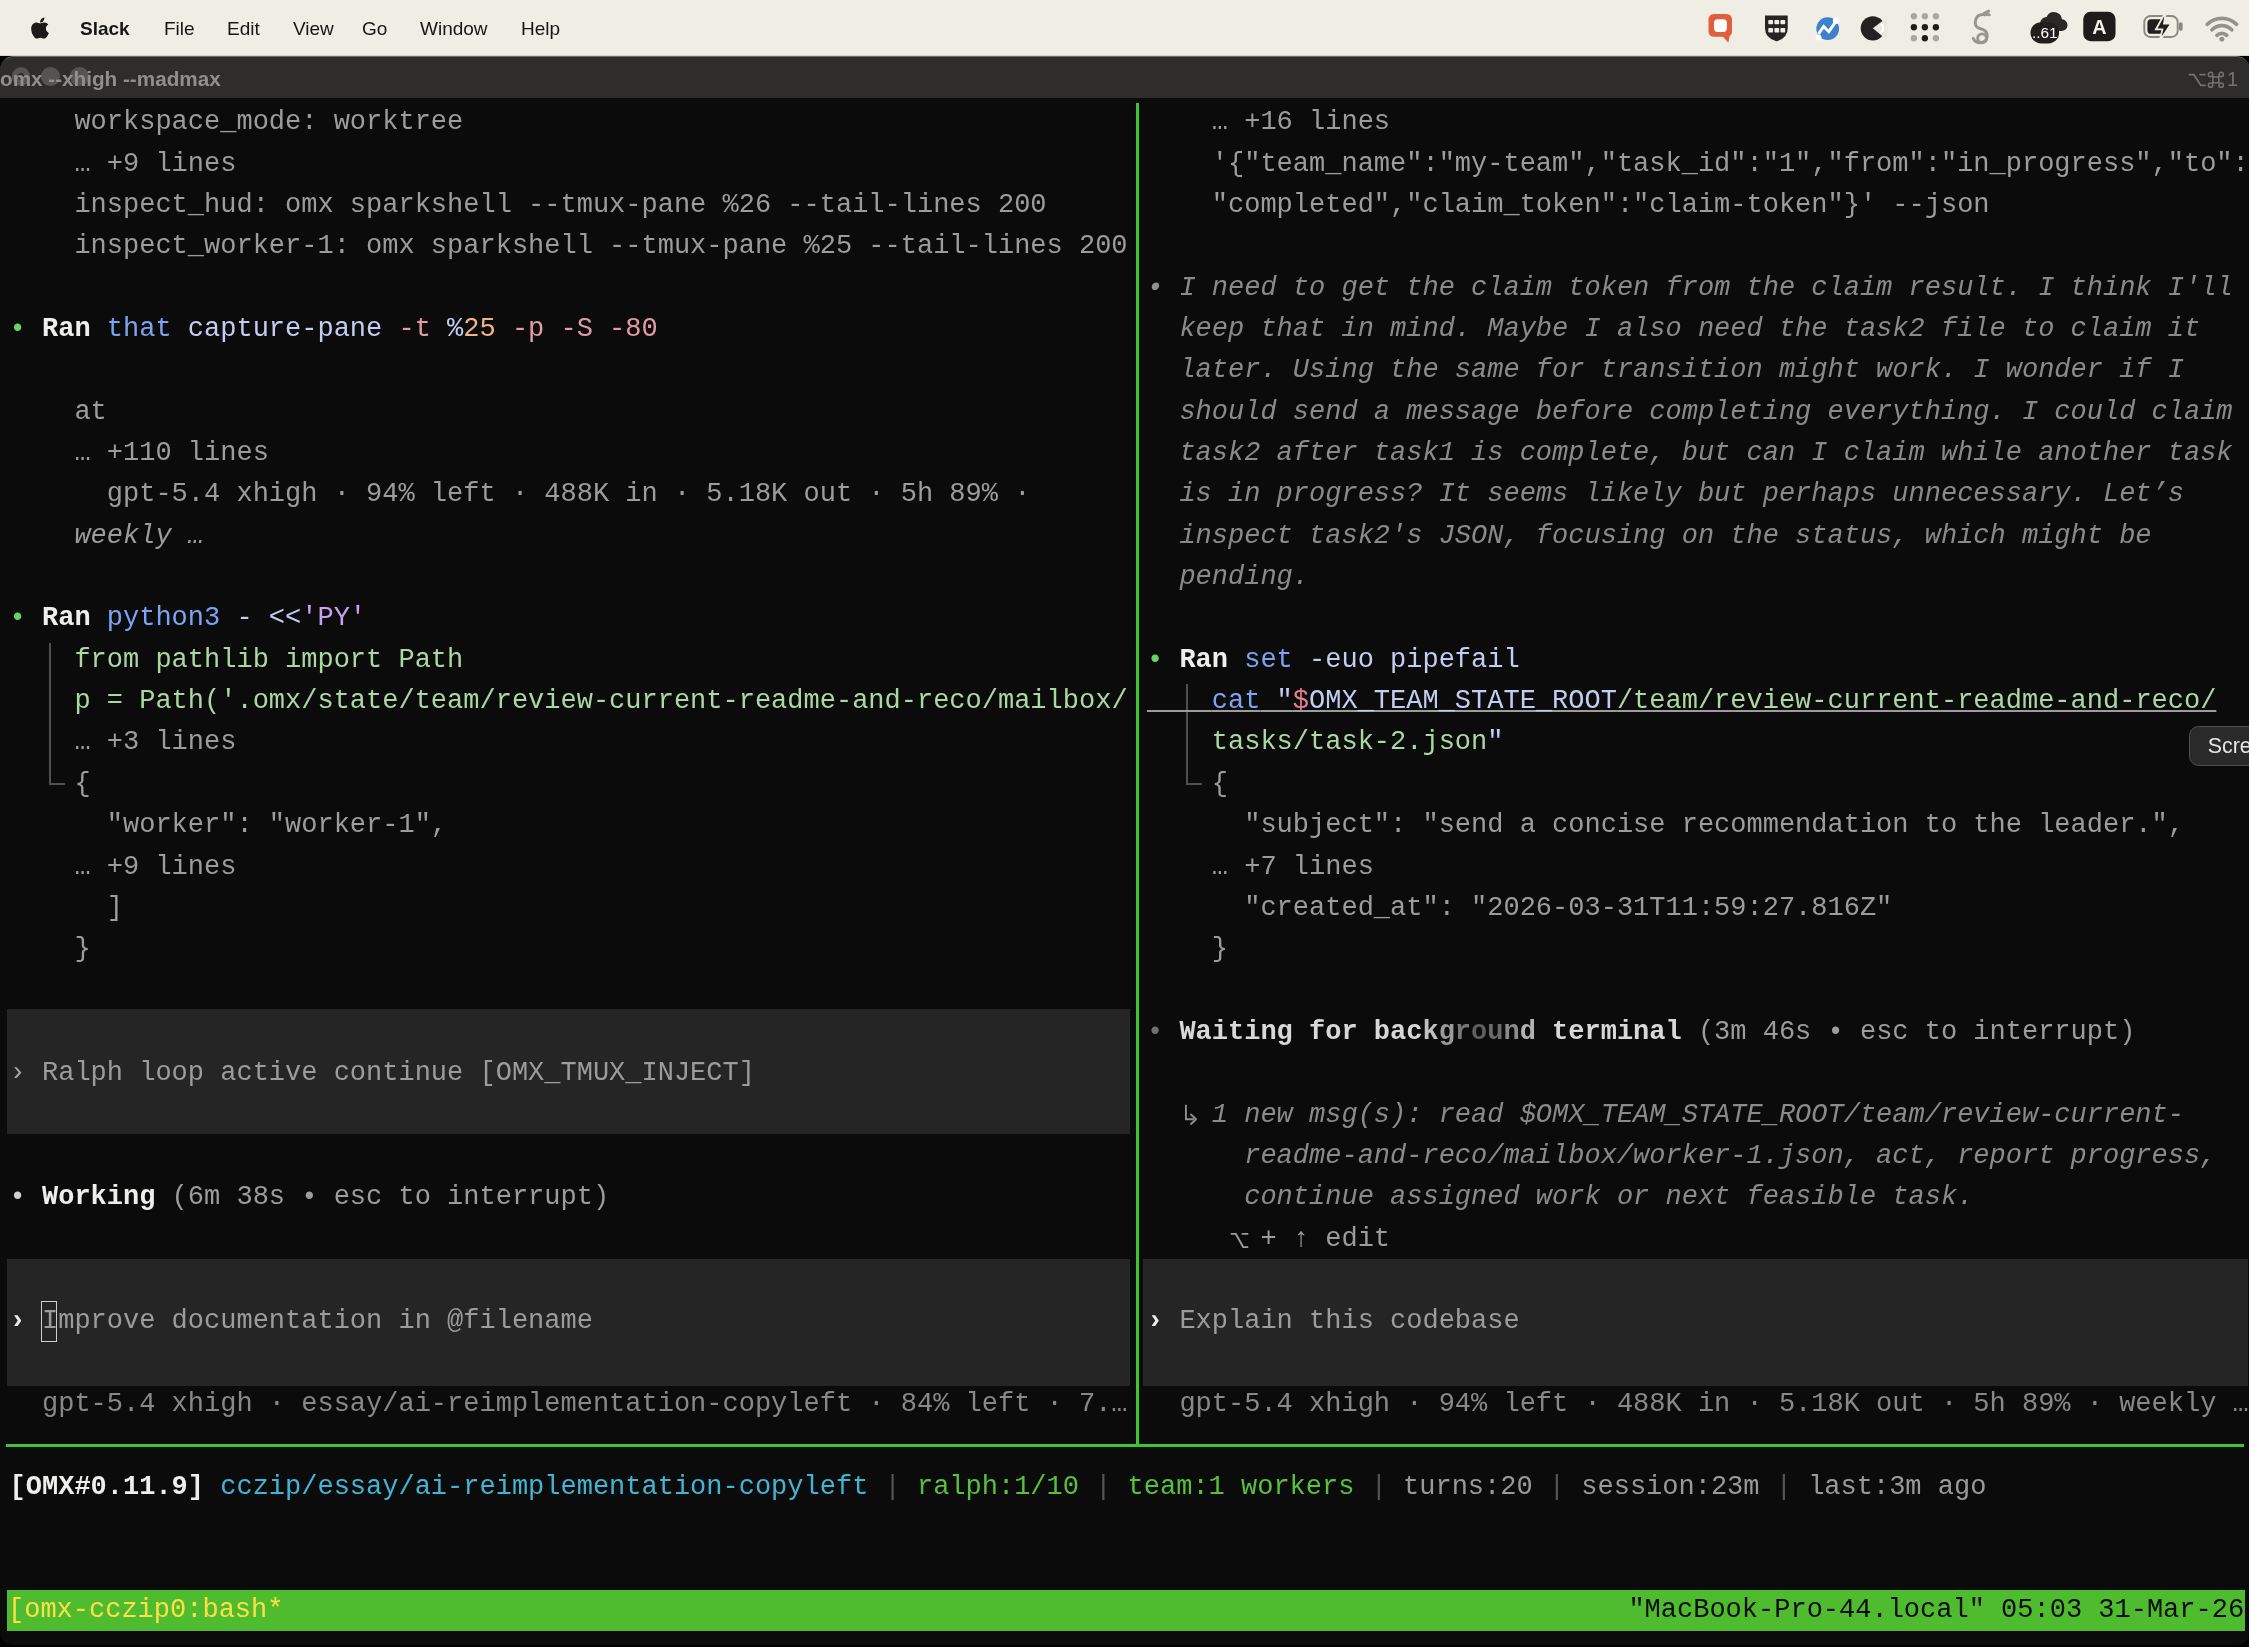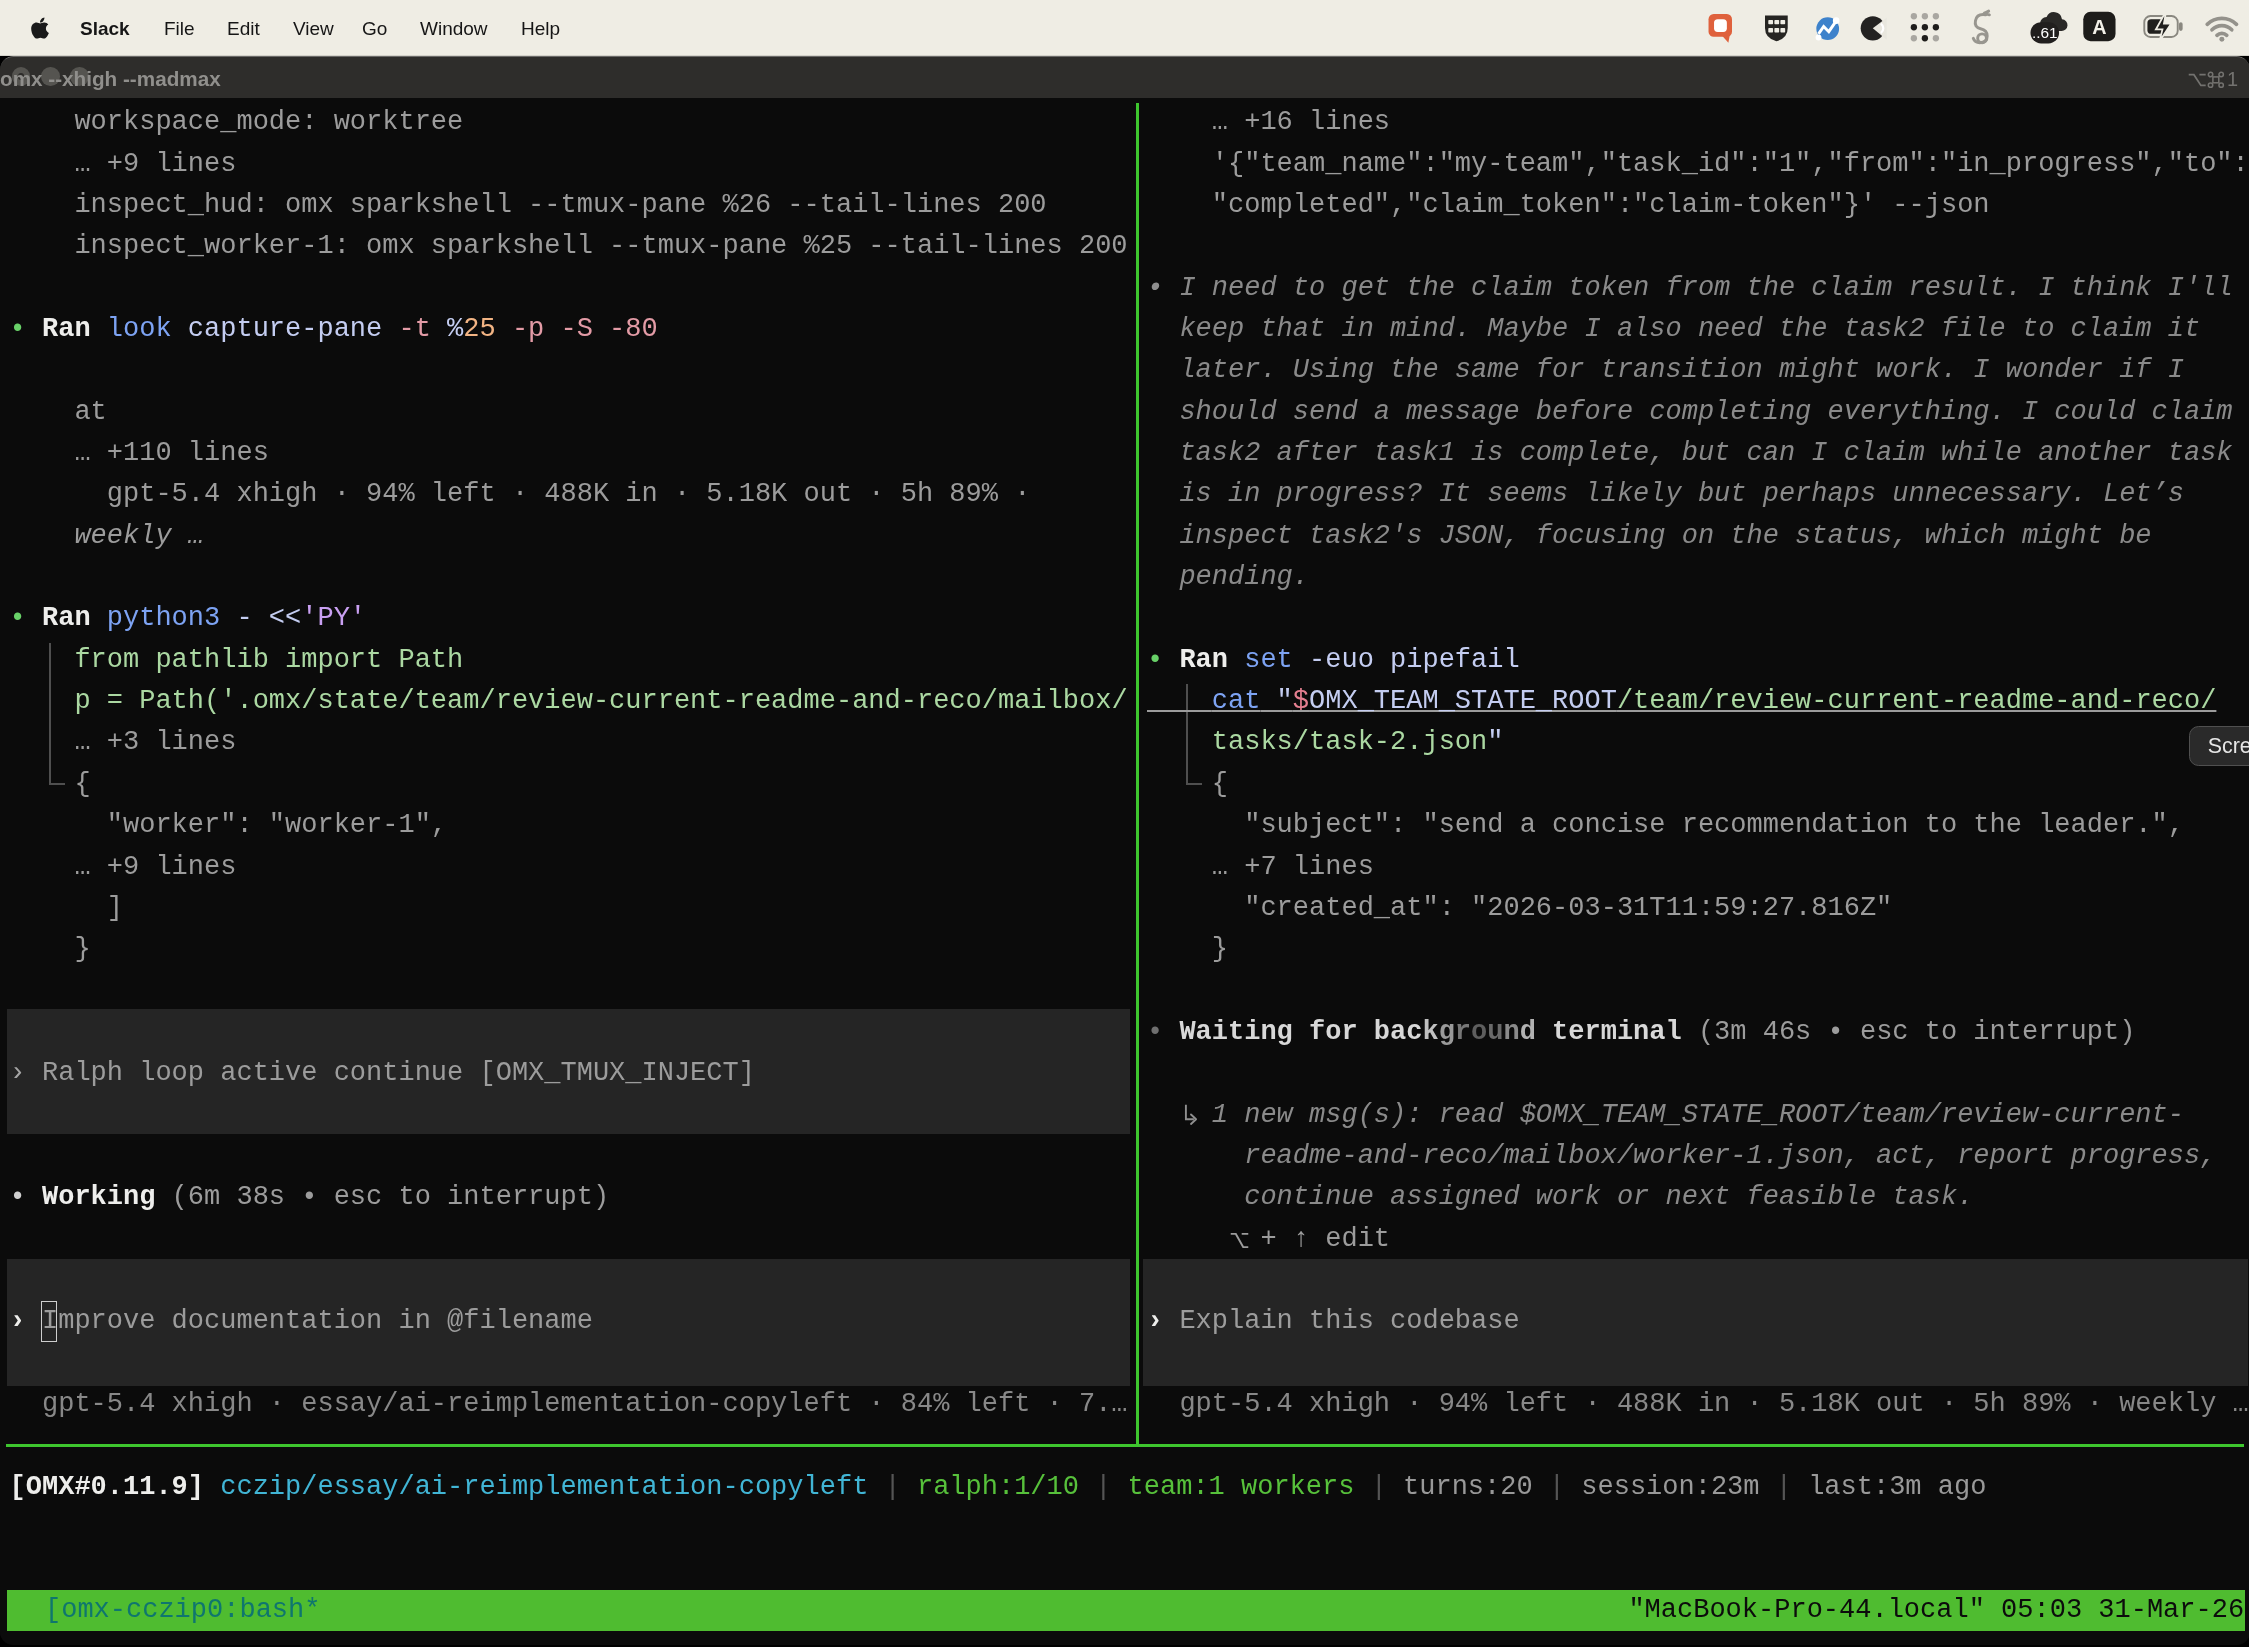--- a/index.html
+++ b/index.html
@@ -11,32 +11,32 @@
 .panel{position:absolute;background:#252525}
 </style></head><body>
 <div class="window">
 <div class="term" style="position:absolute;left:0;top:42px;width:100%;height:1546px;background:#0b0b0b;">
   <div class="panel" style="left:6.6px;top:911px;width:1123px;height:125px"></div>
   <div class="panel" style="left:6.6px;top:1161px;width:1123px;height:127px"></div>
   <div class="panel" style="left:1143px;top:1161px;width:1105px;height:127px"></div>
   <div style="position:absolute;left:1136px;top:5.2px;width:2.6px;height:1342px;background:#3ec62e"></div>
   <div style="position:absolute;left:5.9px;top:1346px;width:2238px;height:2.6px;background:#3ec62e"></div>
   <div style="position:absolute;left:7.4px;top:1492px;width:2238px;height:41px;background:#4fbc30"></div>
-  <div class="ln" style="left:8px;top:1492px;color:#0f766e;margin-left:37px;">[omx-cczip0:bash*</div>
+  <div class="ln" style="left:8px;top:1492px;color:#fde047;">[omx-cczip0:bash*</div>
   <div class="ln" style="right:5.9px;top:1492px;color:#0c0c0c;">"MacBook-Pro-44.local" 05:03 31-Mar-26</div>
   <div style="position:absolute;left:41px;top:1203px;width:16px;height:41px;border:1.5px solid #cfcfcf;"></div>
   <div style="position:absolute;left:49px;top:545px;width:1.8px;height:142px;background:#4f4f4f"></div>
   <div style="position:absolute;left:49px;top:685px;width:16px;height:1.8px;background:#4f4f4f"></div>
   <div style="position:absolute;left:1186px;top:586px;width:1.8px;height:101px;background:#4f4f4f"></div>
   <div style="position:absolute;left:1186px;top:685px;width:16px;height:1.8px;background:#4f4f4f"></div>
   <div class="ln" style="left:9.6px;top:4.4px;">    workspace_mode: worktree</div>
   <div class="ln" style="left:9.6px;top:46px;">    … +9 lines</div>
   <div class="ln" style="left:9.6px;top:87px;">    inspect_hud: omx sparkshell --tmux-pane %26 --tail-lines 200</div>
   <div class="ln" style="left:9.6px;top:128px;">    inspect_worker-1: omx sparkshell --tmux-pane %25 --tail-lines 200</div>
-  <div class="ln" style="left:9.6px;top:211px;"><span style="color:#68d168;">• </span><span style="color:#eeeeec;font-weight:700;">Ran</span> <span style="color:#7da3f3;">look</span><span style="color:#c4cdf1;"> capture-pane</span><span style="color:#e39ba6;"> -t</span> <span style="color:#c4cdf1;">%</span><span style="color:#f2b484;">25</span><span style="color:#e39ba6;"> -p -S -80</span></div>
+  <div class="ln" style="left:9.6px;top:211px;"><span style="color:#68d168;">• </span><span style="color:#eeeeec;font-weight:700;">Ran</span> <span style="color:#7da3f3;">that</span><span style="color:#c4cdf1;"> capture-pane</span><span style="color:#e39ba6;"> -t</span> <span style="color:#c4cdf1;">%</span><span style="color:#f2b484;">25</span><span style="color:#e39ba6;"> -p -S -80</span></div>
   <div class="ln" style="left:9.6px;top:294px;">    at</div>
   <div class="ln" style="left:9.6px;top:335px;">    … +110 lines</div>
   <div class="ln" style="left:9.6px;top:376px;">      gpt-5.4 xhigh · 94% left · 488K in · 5.18K out · 5h 89% ·</div>
   <div class="ln" style="left:9.6px;top:418px;font-style:italic;">    weekly …</div>
   <div class="ln" style="left:9.6px;top:500px;"><span style="color:#68d168;">• </span><span style="color:#eeeeec;font-weight:700;">Ran</span> <span style="color:#7da3f3;">python3</span><span style="color:#c4cdf1;"> - &lt;&lt;</span><span style="color:#c9a0f2;">'PY'</span></div>
   <div class="ln" style="left:9.6px;top:542px;">    <span style="color:#abd8a2;">from pathlib import Path</span></div>
   <div class="ln" style="left:9.6px;top:583px;">    <span style="color:#abd8a2;">p = Path('.omx/state/team/review-current-readme-and-reco/mailbox/</span></div>
   <div class="ln" style="left:9.6px;top:624px;">    … +3 lines</div>
   <div class="ln" style="left:9.6px;top:666px;">    {</div>
   <div class="ln" style="left:9.6px;top:707px;">      "worker": "worker-1",</div>

